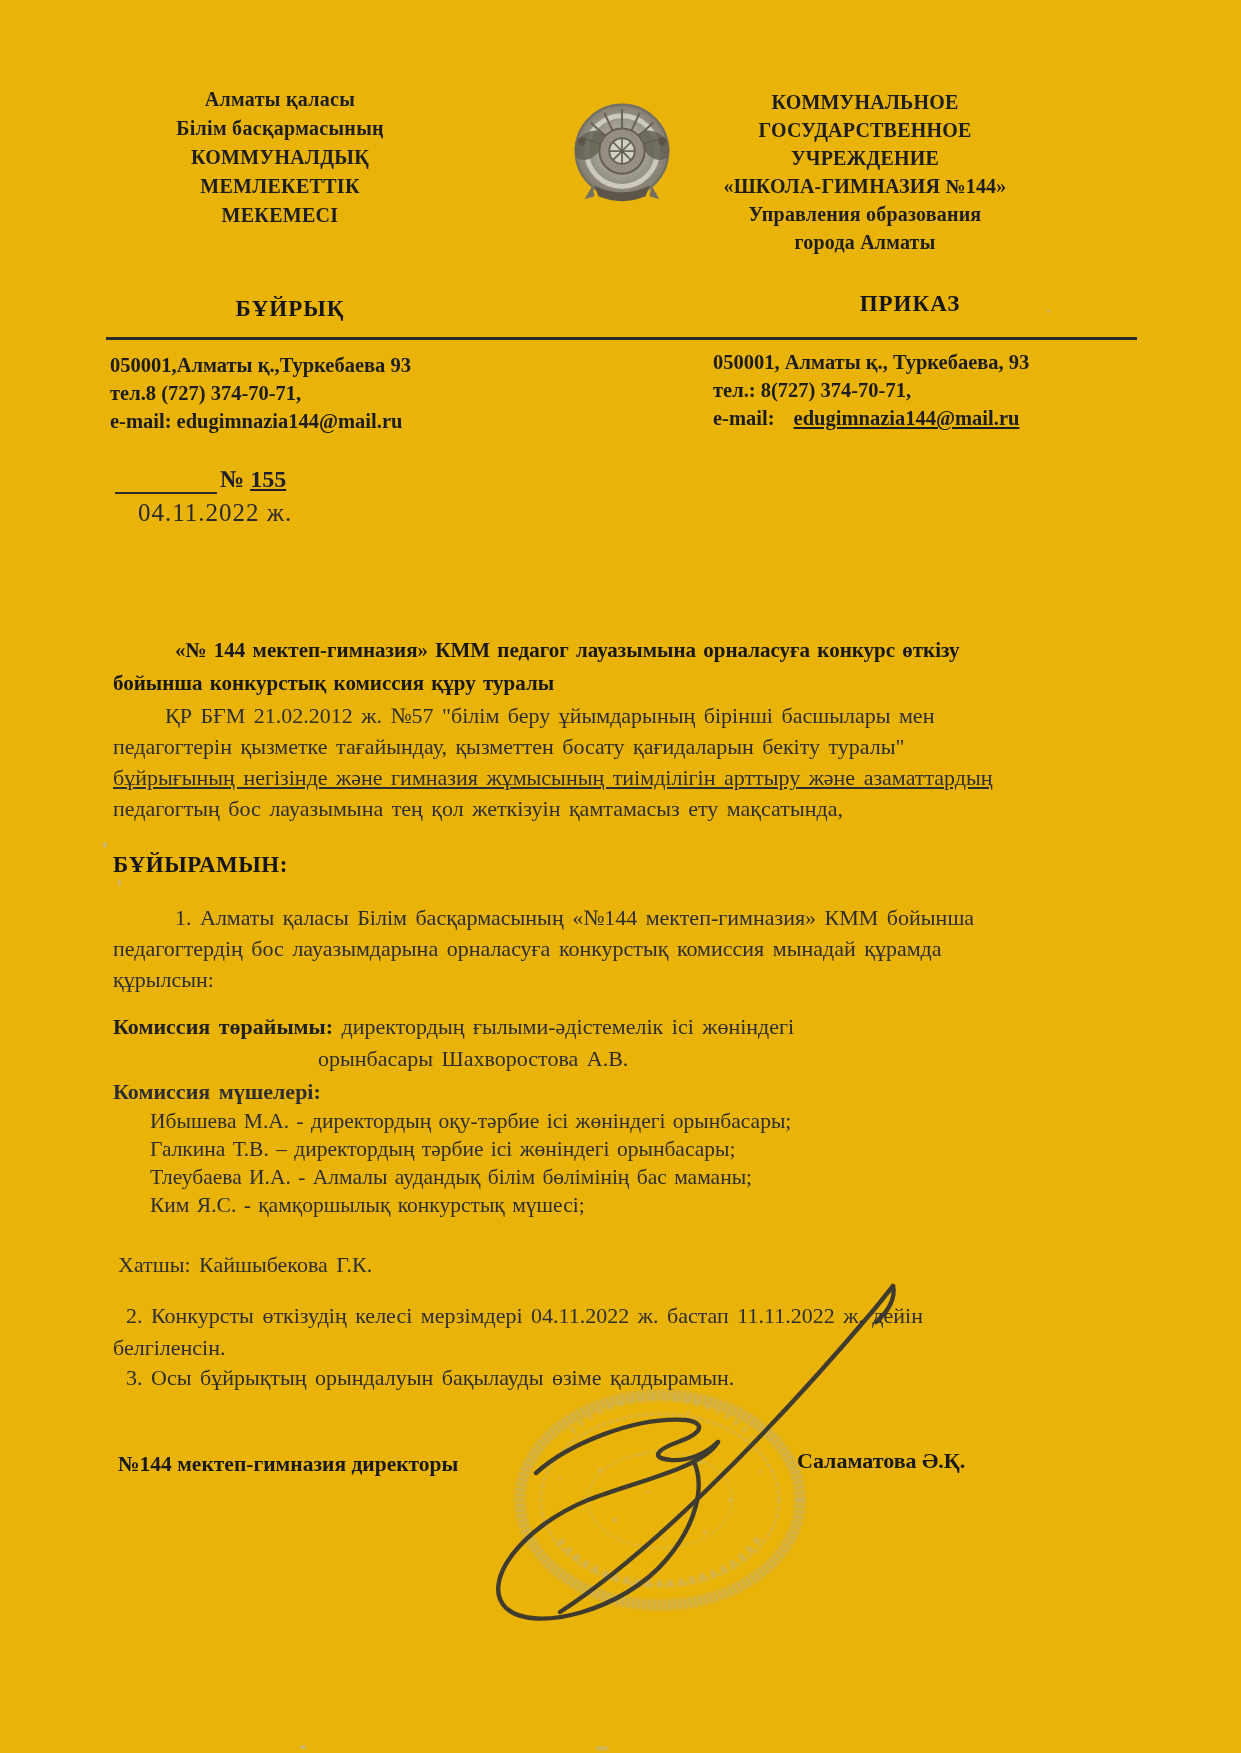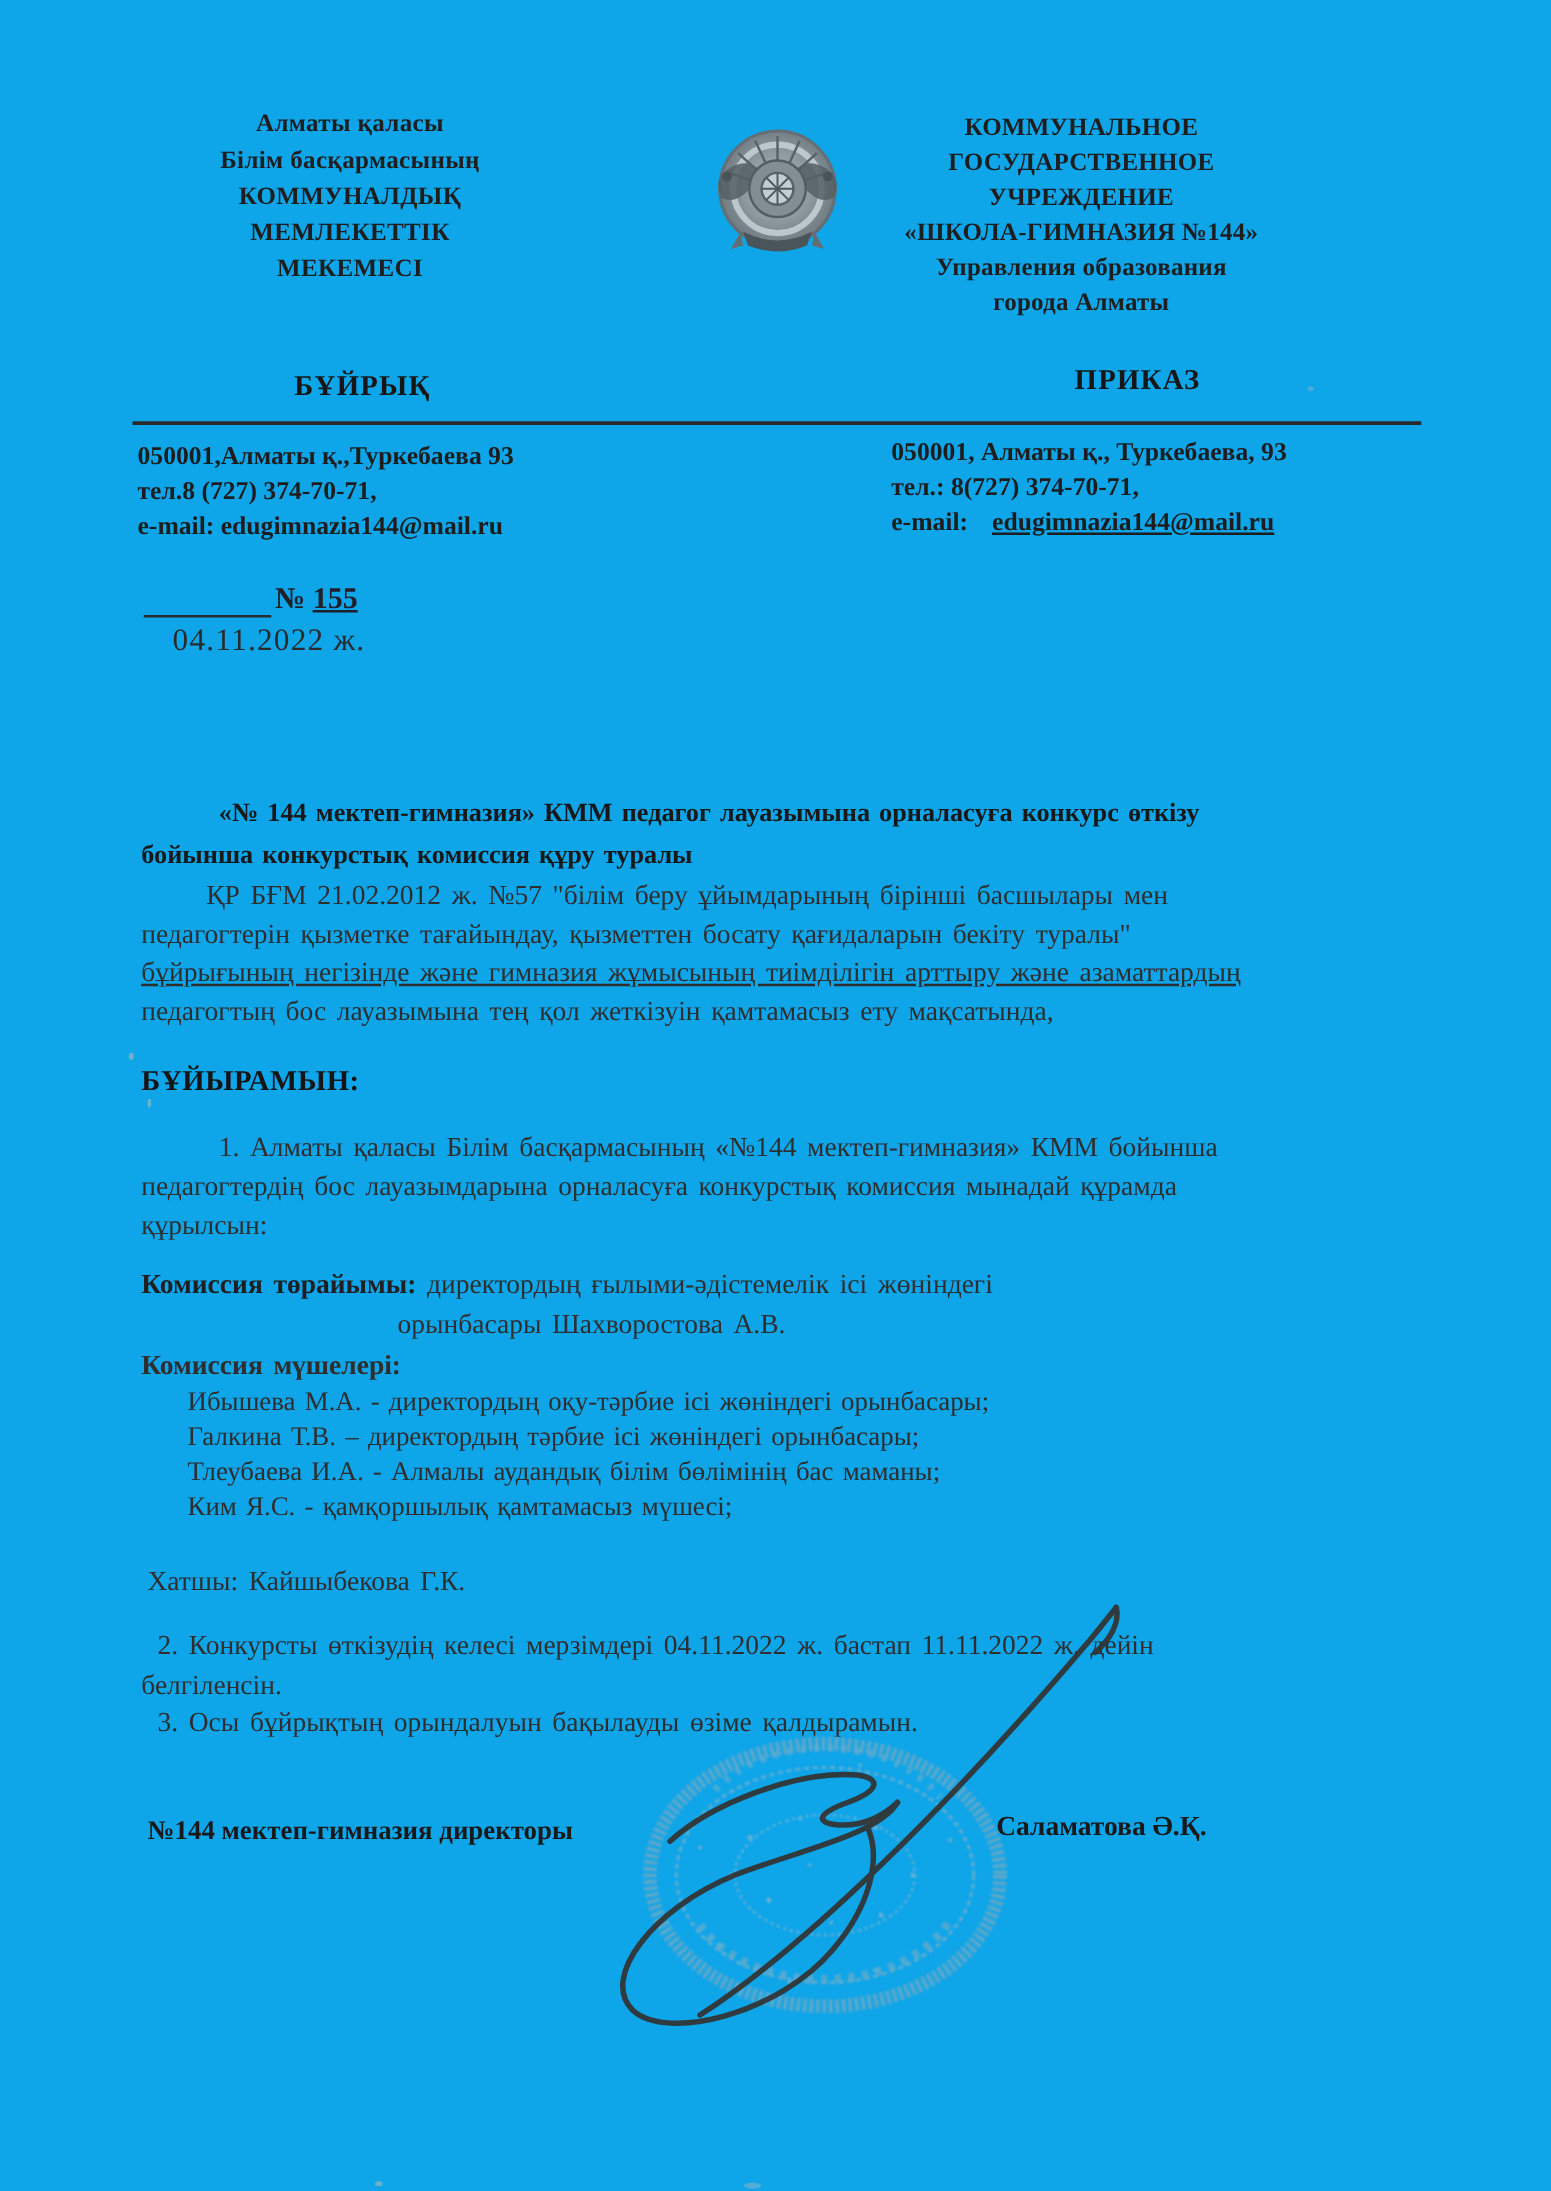--- a/index.html
+++ b/index.html
@@ -1,20 +1,20 @@
 <!DOCTYPE html>
 <html><head>
 <meta charset="utf-8">
 <style>
   html,body{margin:0;padding:0;background:#e9e9e9;}
   #page{
     position:relative;
     width:1241px;height:1753px;
     margin:0 auto;
-    background:#0ea5e9;
+    background:#eab308;
     font-family:"Liberation Serif","DejaVu Serif",serif;
     color:#2c2c2c;
     overflow:hidden;
   }
   .abs{position:absolute;}
   .c{text-align:center;}
   .b{font-weight:bold;color:#1f1f1f;}
   .nw{white-space:nowrap;}
   .org{font-size:20px;line-height:29px;font-weight:bold;color:#1e1e1e;letter-spacing:.3px;}
   .orgr{font-size:20px;line-height:28px;font-weight:bold;color:#1e1e1e;letter-spacing:.2px;}
@@ -133,21 +133,21 @@
   <div class="abs bodyline nw" style="left:113px;top:936px;">педагогтердің бос лауазымдарына орналасуға конкурстық комиссия мынадай құрамда</div>
   <div class="abs bodyline nw" style="left:113px;top:967px;">құрылсын:</div>
 
   <div class="abs bodyline nw" style="left:113px;top:1014px;"><span class="b">Комиссия төрайымы: </span><span>директордың ғылыми-әдістемелік ісі жөніндегі</span></div>
   <div class="abs bodyline nw" style="left:318px;top:1046px;">орынбасары Шахворостова А.В.</div>
 
   <div class="abs bodyline nw b" style="left:113px;top:1079px;">Комиссия мүшелері:</div>
   <div class="abs member nw" style="left:150px;top:1109px;">Ибышева М.А. - директордың оқу-тәрбие ісі жөніндегі орынбасары;</div>
   <div class="abs member nw" style="left:150px;top:1137px;">Галкина Т.В. – директордың тәрбие ісі жөніндегі орынбасары;</div>
   <div class="abs member nw" style="left:150px;top:1165px;">Тлеубаева И.А. - Алмалы аудандық білім бөлімінің бас маманы;</div>
-  <div class="abs member nw" style="left:150px;top:1193px;">Ким Я.С. - қамқоршылық қамтамасыз мүшесі;</div>
+  <div class="abs member nw" style="left:150px;top:1193px;">Ким Я.С. - қамқоршылық конкурстық мүшесі;</div>
 
   <div class="abs bodyline nw" style="left:118px;top:1252px;">Хатшы: Кайшыбекова Г.К.</div>
 
   <div class="abs bodyline nw" style="left:126px;top:1303px;">2. Конкурсты өткізудің келесі мерзімдері 04.11.2022 ж. бастап 11.11.2022 ж. дейін</div>
   <div class="abs bodyline nw" style="left:113px;top:1335px;">белгіленсін.</div>
   <div class="abs bodyline nw" style="left:126px;top:1365px;">3. Осы бұйрықтың орындалуын бақылауды өзіме қалдырамын.</div>
 
   <div class="abs siglabel nw" style="left:118px;top:1452px;">№144 мектеп-гимназия директоры</div>
   <div class="abs siglabel nw" style="left:797px;top:1448px;font-size:22px;">Саламатова Ә.Қ.</div>
 

